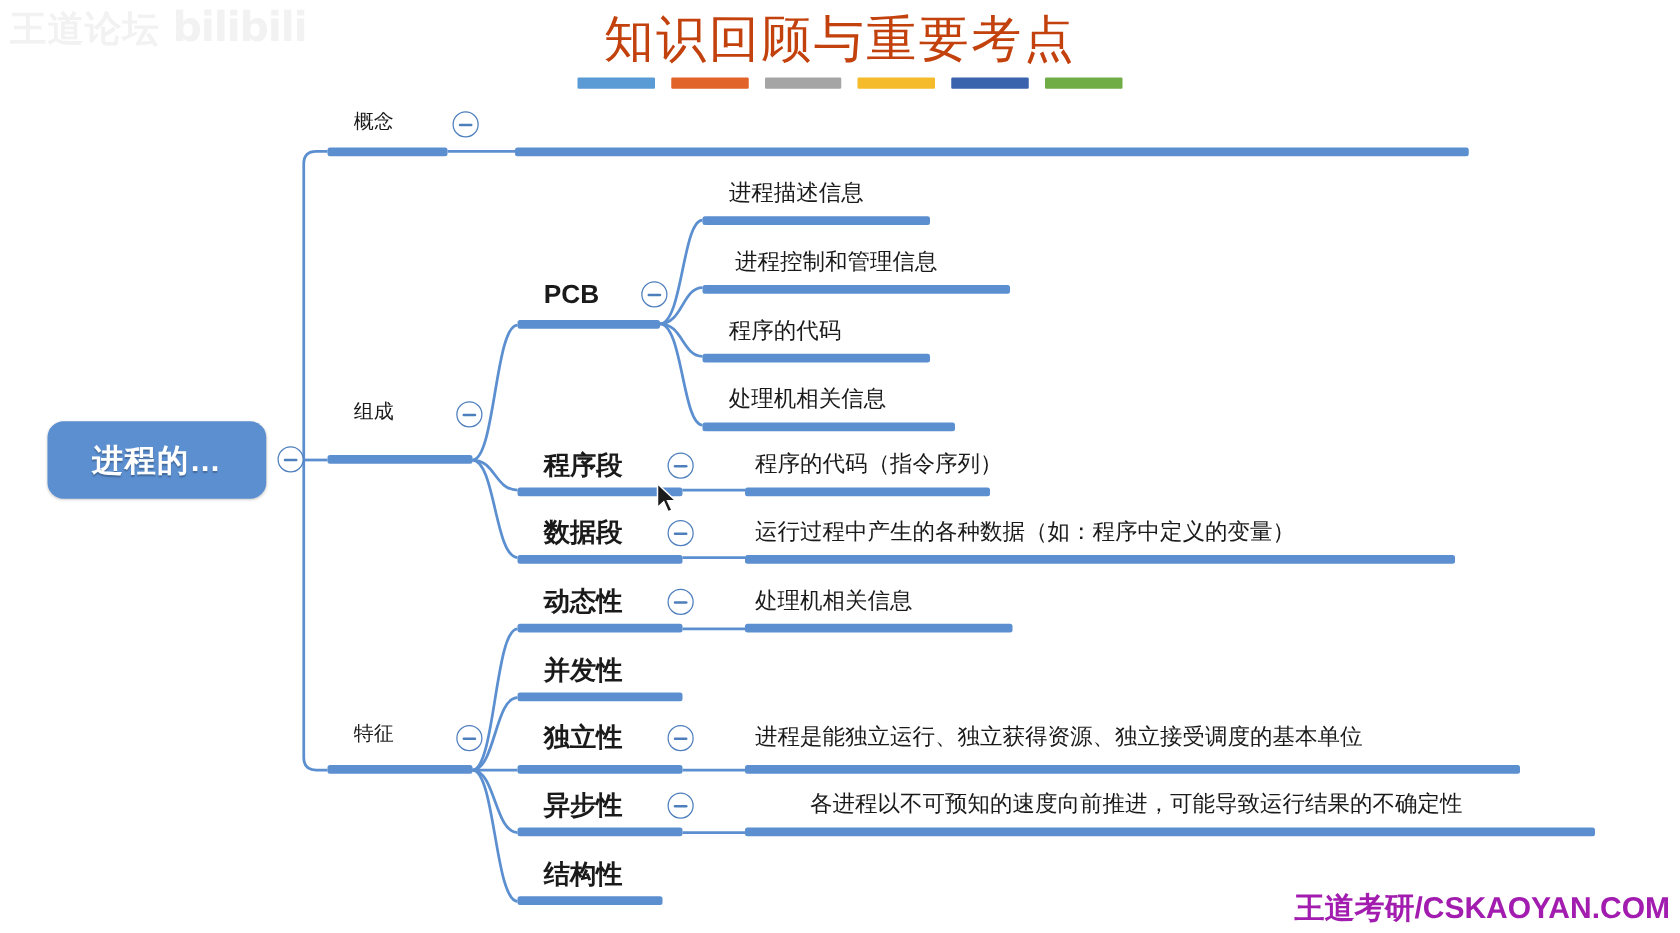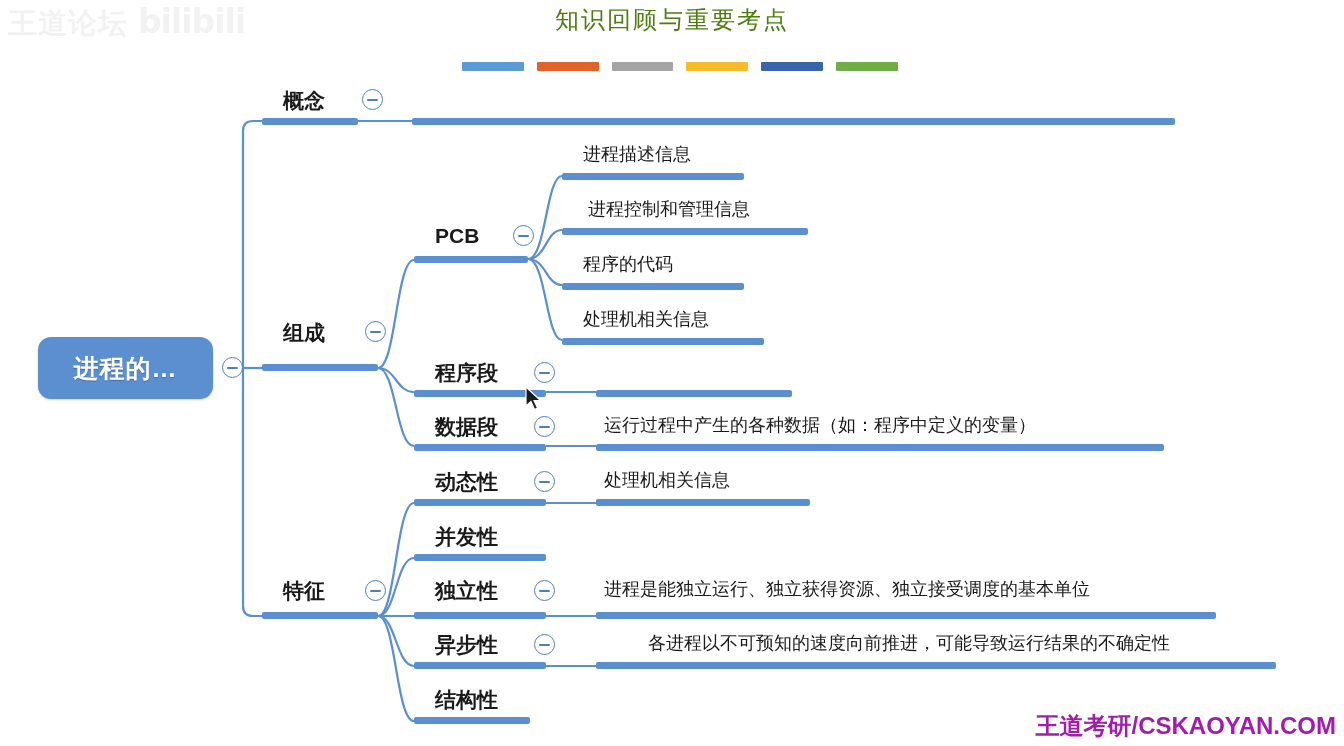--- a/index.html
+++ b/index.html
@@ -26,22 +26,22 @@
     color:#a21caf;
     white-space:nowrap;
     letter-spacing:0px;
     user-select:none;
   }
 
   
   .title{
     position:absolute;left:0;top:4px;width:1344px;
     text-align:center;
-    font-size:24px;
-    color:#4d7c0f;
+    font-size:40px;
+    color:#c2410c;
     font-family:"DejaVu Serif","Liberation Serif",serif;
     letter-spacing:2px;
     white-space:nowrap;
   }
   .title-bars{
     position:absolute;left:462px;top:62px;
     width:436px;height:9px;
     display:flex;gap:13px;
   }
   .title-bars i{display:block;width:64px;height:9px;border-radius:1px;}
@@ -63,21 +63,21 @@
     text-shadow:0 1px 1px rgba(0,0,0,.25);
   }
 
   
   .topic{
     position:absolute;
     white-space:nowrap;
     color:#1a1a1a;
     line-height:1;
   }
-  .t-l1{font-size:21px;font-weight:bold;}
+  .t-l1{font-size:16px;font-weight:normal;}
   .t-l2{font-size:21px;font-weight:bold;}
   .t-l3{font-size:18px;font-weight:normal;}
   .bar{
     position:absolute;height:7px;border-radius:2px;
     background:#5b8fd0;
   }
 
   
   .toggle{
     position:absolute;width:21px;height:21px;border-radius:50%;
@@ -169,20 +169,21 @@
 
   <div class="topic t-l3" style="left:583px;top:255px;">程序的代码</div>
   <div class="bar" style="left:562px;top:283px;width:182px;"></div>
 
   <div class="topic t-l3" style="left:583px;top:310px;">处理机相关信息</div>
   <div class="bar" style="left:562px;top:338px;width:202px;"></div>
 
   <div class="topic t-l2" style="left:435px;top:362px;">程序段</div>
   <div class="bar" style="left:414px;top:390px;width:132px;"></div>
   <div class="toggle" style="left:534px;top:362px;"></div>
+  <div class="topic t-l3" style="left:604px;top:362px;">程序的代码（指令序列）</div>
   <div class="bar" style="left:596px;top:390px;width:196px;"></div>
 
   <div class="topic t-l2" style="left:435px;top:416px;">数据段</div>
   <div class="bar" style="left:414px;top:444px;width:132px;"></div>
   <div class="toggle" style="left:534px;top:416px;"></div>
   <div class="topic t-l3" style="left:604px;top:416px;">运行过程中产生的各种数据（如：程序中定义的变量）</div>
   <div class="bar" style="left:596px;top:444px;width:568px;"></div>
 
   <div class="topic t-l1" style="left:283px;top:580px;">特征</div>
   <div class="bar" style="left:262px;top:612px;width:116px;"></div>

